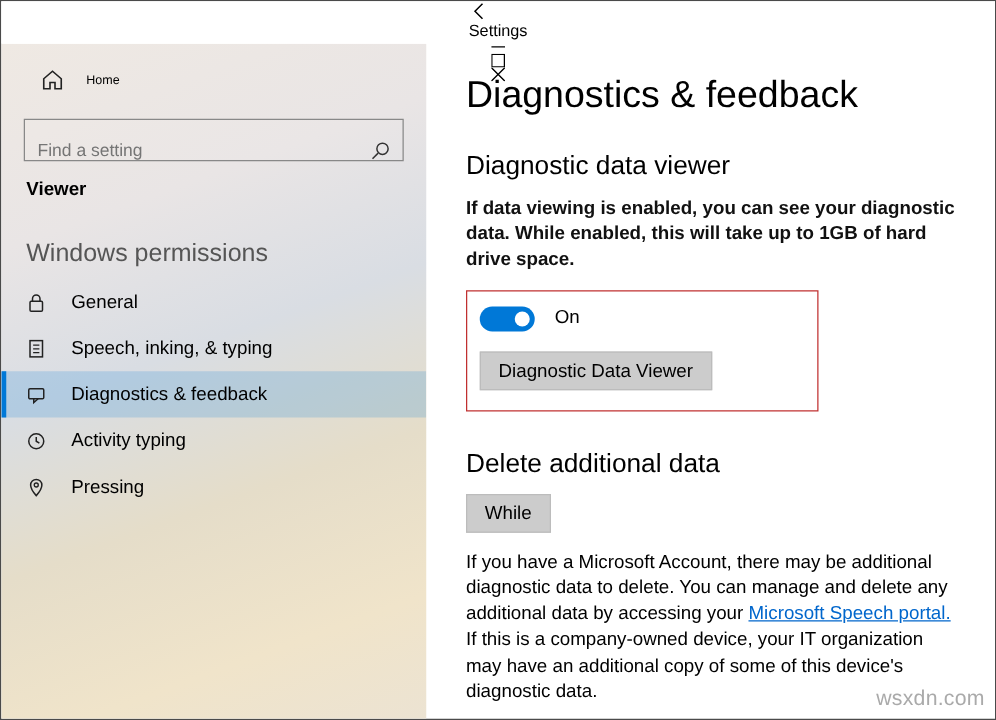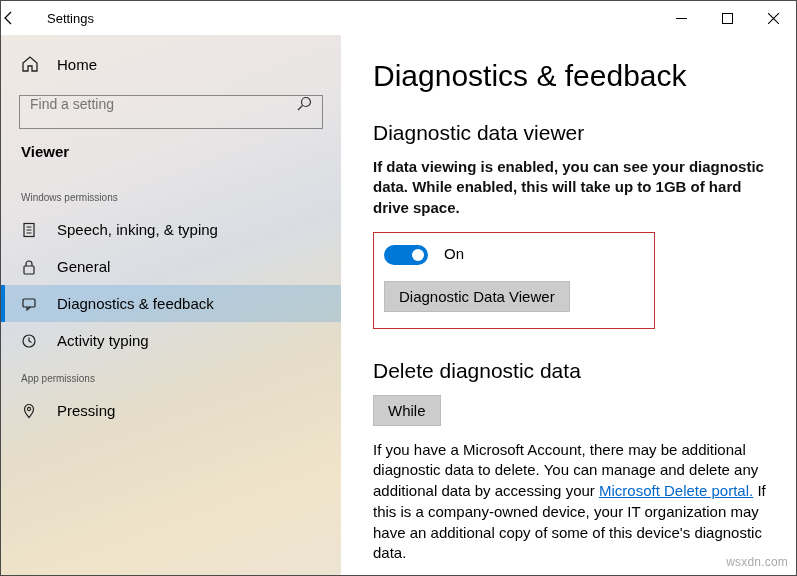--- a/index.html
+++ b/index.html
@@ -13,50 +13,51 @@
     font-size: 14px;
     color: #000;
   }
   .window {
     width: 797px; height: 576px; display: flex; flex-direction: column;
     border: 1px solid #4a4a4a;
   }
   .titlebar {
     height: 34px; display: flex; align-items: center;
     background: #fff;
+    flex-direction: column;
   }
   .titlebar .back { width: 46px; text-align: center; font-size: 16px; }
   .titlebar .title { font-size: 13px; flex: 0 0 auto; }
   .titlebar .gap { flex: 1; }
   .titlebar .btn { width: 46px; height: 32px; display:flex; align-items:center; justify-content:center; font-family: "Segoe UI Symbol", sans-serif; font-size:11px;}
   .body { flex: 1; display: flex; overflow: hidden; }
   .sidebar {
     width: 340px;
     background: linear-gradient(160deg,#efe9e3 0%,#e9e5e5 25%,#d9dde3 45%,#e5ddc9 65%,#f0e4ca 85%,#ece3d2 100%);
     padding: 10px 0 0 0;
     position: relative;
     overflow-y: auto;
   }
   .sidebar::-webkit-scrollbar{width:4px;} .sidebar::-webkit-scrollbar-thumb{background:#aaa;}
   .home-row, .nav-item {
     display: flex; align-items: center; gap: 18px;
     padding: 10px 20px;
   }
-  .home-row { font-size: 15px; }
+  .home-row { font-size: 10px; margin-left: 12px; }
   .search {
     margin: 12px 18px 14px 18px;
     height: 34px; border: 1px solid #888;
-    display:flex; align-items:flex-start; padding: 0 10px; background: rgba(255,255,255,0.05);
+    display:flex; align-items:flex-end; padding: 0 10px; background: rgba(255,255,255,0.05);
   }
   .search input {
     flex:1; border:none; outline:none; background:transparent; font-size:14px; color:#555;
   }
   .search .sicon { font-size:15px; color:#333; transform: scaleX(-1);}
   .category { font-weight:600; font-size:15px; padding: 0 20px 18px 20px; }
-  .group-label { color:#555; font-size:10px; padding: 14px 20px 8px 20px; }
+  .group-label { color:#555; font-size:20px; padding: 14px 20px 8px 20px; }
   .nav-item { font-size:15px; cursor:default; position:relative; }
   .nav-item .icon { width:18px; text-align:center; font-size:16px; color:#222; }
   .nav-item.active { background: rgba(0,120,215,0.18); }
   .nav-item.active::before {
     content:""; position:absolute; left:0; top:0; bottom:0; width:4px; background:#0078d7;
   }
   .content {
     flex:1; padding: 24px 30px 0 32px; overflow-y:auto; position: relative;
   }
   h1 { font-weight:300; font-size:30px; margin-bottom: 28px; }
@@ -68,21 +69,21 @@
     width:44px; height:20px; border-radius:10px; background:#0078d7; position:relative;
   }
   .toggle .knob { width:12px; height:12px; border-radius:50%; background:#fff; position:absolute; top:4px; right:4px;}
   .toggle-label { font-size:15px; }
   .winbtn {
     background:#ccc; border:1px solid #bcbcbc; padding: 6px 14px; font-size:15px; font-family:inherit; cursor:default;
   }
   .section2 { margin-bottom: 16px; }
   .para { font-size:15px; line-height:1.38; margin-top:14px; }
   .link { color:#0066cc; text-decoration: underline; }
-  .watermark { position:absolute; bottom:6px; right:8px; font-size:12px; color:#aaa; letter-spacing:0.2px;}
+  .watermark { position:absolute; bottom:6px; right:8px; font-size:17px; color:#aaa; letter-spacing:0.2px;}
   svg { display:block; }
 </style>
 </head>
 <body>
 
 <div class="window">
   <div class="titlebar">
     <div class="back">
       <svg width="16" height="16" viewBox="0 0 16 16">
           <path d="M10 2 L4 8 L10 14" stroke="#000" stroke-width="1.2" fill="none"></path>
@@ -128,60 +129,59 @@
         </span>
       </div>
 
       <div class="category">Viewer</div>
 
       <div class="group-label">Windows permissions</div>
 
       <div class="nav-item">
         <span class="icon">
           <svg width="16" height="16" viewBox="0 0 16 16">
+              <rect x="3" y="7" width="10" height="8" rx="1" stroke="#222" stroke-width="1.2" fill="none"></rect>
+              <path d="M5 7 V5 a3 3 0 0 1 6 0 V7" stroke="#222" stroke-width="1.2" fill="none"></path>
+            </svg>
+        </span>
+        <span>General</span>
+      </div>
+
+      <div class="nav-item">
+        <span class="icon">
+          <svg width="16" height="16" viewBox="0 0 16 16">
               <rect x="3" y="1.5" width="10" height="13" stroke="#222" stroke-width="1.2" fill="none"></rect>
               <line x1="5.5" y1="5" x2="10.5" y2="5" stroke="#222"></line>
               <line x1="5.5" y1="8" x2="10.5" y2="8" stroke="#222"></line>
               <line x1="5.5" y1="11" x2="10.5" y2="11" stroke="#222"></line>
             </svg>
         </span>
         <span>Speech, inking, &amp; typing</span>
       </div>
 
-      <div class="nav-item">
-        <span class="icon">
-          <svg width="16" height="16" viewBox="0 0 16 16">
-              <rect x="3" y="7" width="10" height="8" rx="1" stroke="#222" stroke-width="1.2" fill="none"></rect>
-              <path d="M5 7 V5 a3 3 0 0 1 6 0 V7" stroke="#222" stroke-width="1.2" fill="none"></path>
-            </svg>
-        </span>
-        <span>General</span>
-      </div>
-
       <div class="nav-item active">
         <span class="icon">
           <svg width="16" height="16" viewBox="0 0 16 16">
               <rect x="2" y="3" width="12" height="8" rx="1" stroke="#222" stroke-width="1.2" fill="none"></rect>
               <path d="M6 11 L6 14 L9.5 11" stroke="#222" stroke-width="1.2" fill="none"></path>
             </svg>
         </span>
         <span>Diagnostics &amp; feedback</span>
       </div>
 
       <div class="nav-item">
         <span class="icon">
           <svg width="16" height="16" viewBox="0 0 16 16">
               <circle cx="8" cy="8" r="6" stroke="#222" stroke-width="1.2" fill="none"></circle>
               <path d="M8 4.5 V8 L10.5 9.5" stroke="#222" stroke-width="1.2" fill="none"></path>
             </svg>
         </span>
         <span>Activity typing</span>
       </div>
 
-      <div class="group-label">App permissions</div>
 
       <div class="nav-item">
         <span class="icon">
           <svg width="16" height="16" viewBox="0 0 16 16">
               <path d="M8 1.5 a4.5 4.5 0 0 1 4.5 4.5 c0 3.5 -4.5 8.5 -4.5 8.5 s-4.5 -5 -4.5 -8.5 A4.5 4.5 0 0 1 8 1.5 z" stroke="#222" stroke-width="1.2" fill="none"></path>
               <circle cx="8" cy="6" r="1.6" stroke="#222" stroke-width="1.1" fill="none"></circle>
             </svg>
         </span>
         <span>Pressing</span>
       </div>
@@ -197,23 +197,23 @@
         <div class="toggle-row">
           <div class="toggle">
             <div class="knob"></div>
           </div>
           <div class="toggle-label">On</div>
         </div>
         <button class="winbtn">Diagnostic Data Viewer</button>
       </div>
 
       <div class="section2">
-        <h2>Delete diagnostic data</h2>
+        <h2>Delete additional data</h2>
         <button class="winbtn">While</button>
         <div class="para">
-          <span>If you have a Microsoft Account, there may be additional diagnostic data to delete. You can manage and delete any additional data by accessing your </span><a href="#" class="link">Microsoft Delete portal.</a><span> If this is a company-owned device, your IT organization may have an additional copy of some of this device's diagnostic data.</span>
+          <span>If you have a Microsoft Account, there may be additional diagnostic data to delete. You can manage and delete any additional data by accessing your </span><a href="#" class="link">Microsoft Speech portal.</a><span> If this is a company-owned device, your IT organization may have an additional copy of some of this device's diagnostic data.</span>
         </div>
       </div>
 
       <div class="watermark">wsxdn.com</div>
     </div>
   </div>
 </div>
 
 </body></html>

